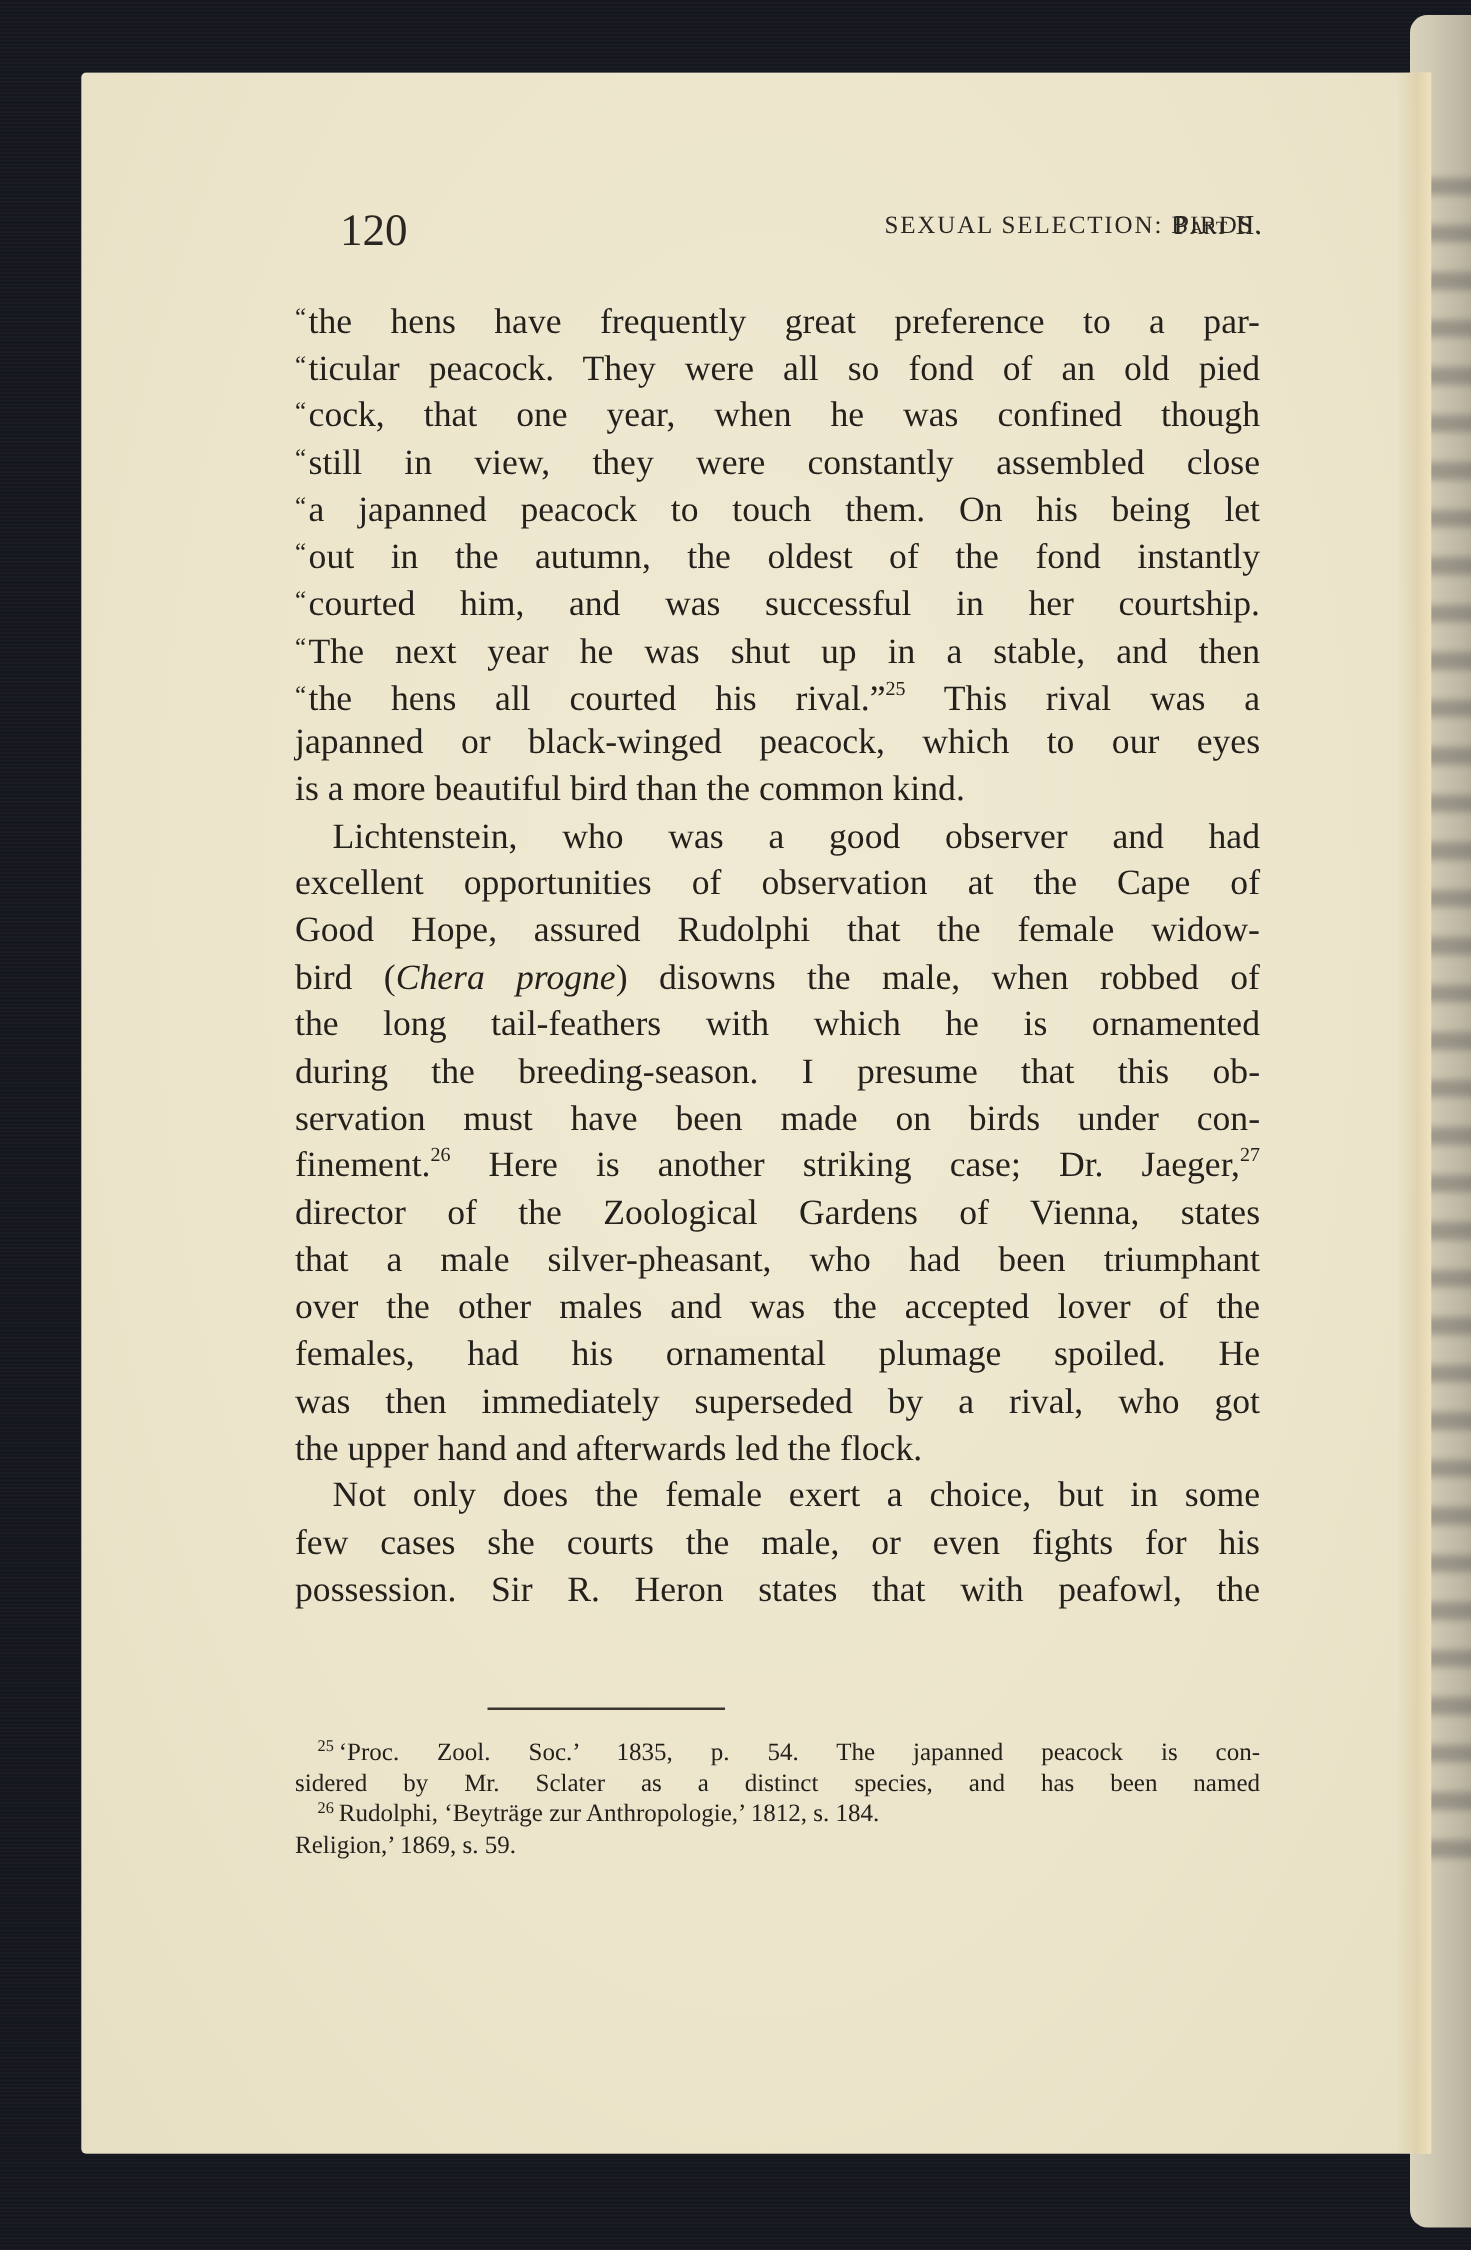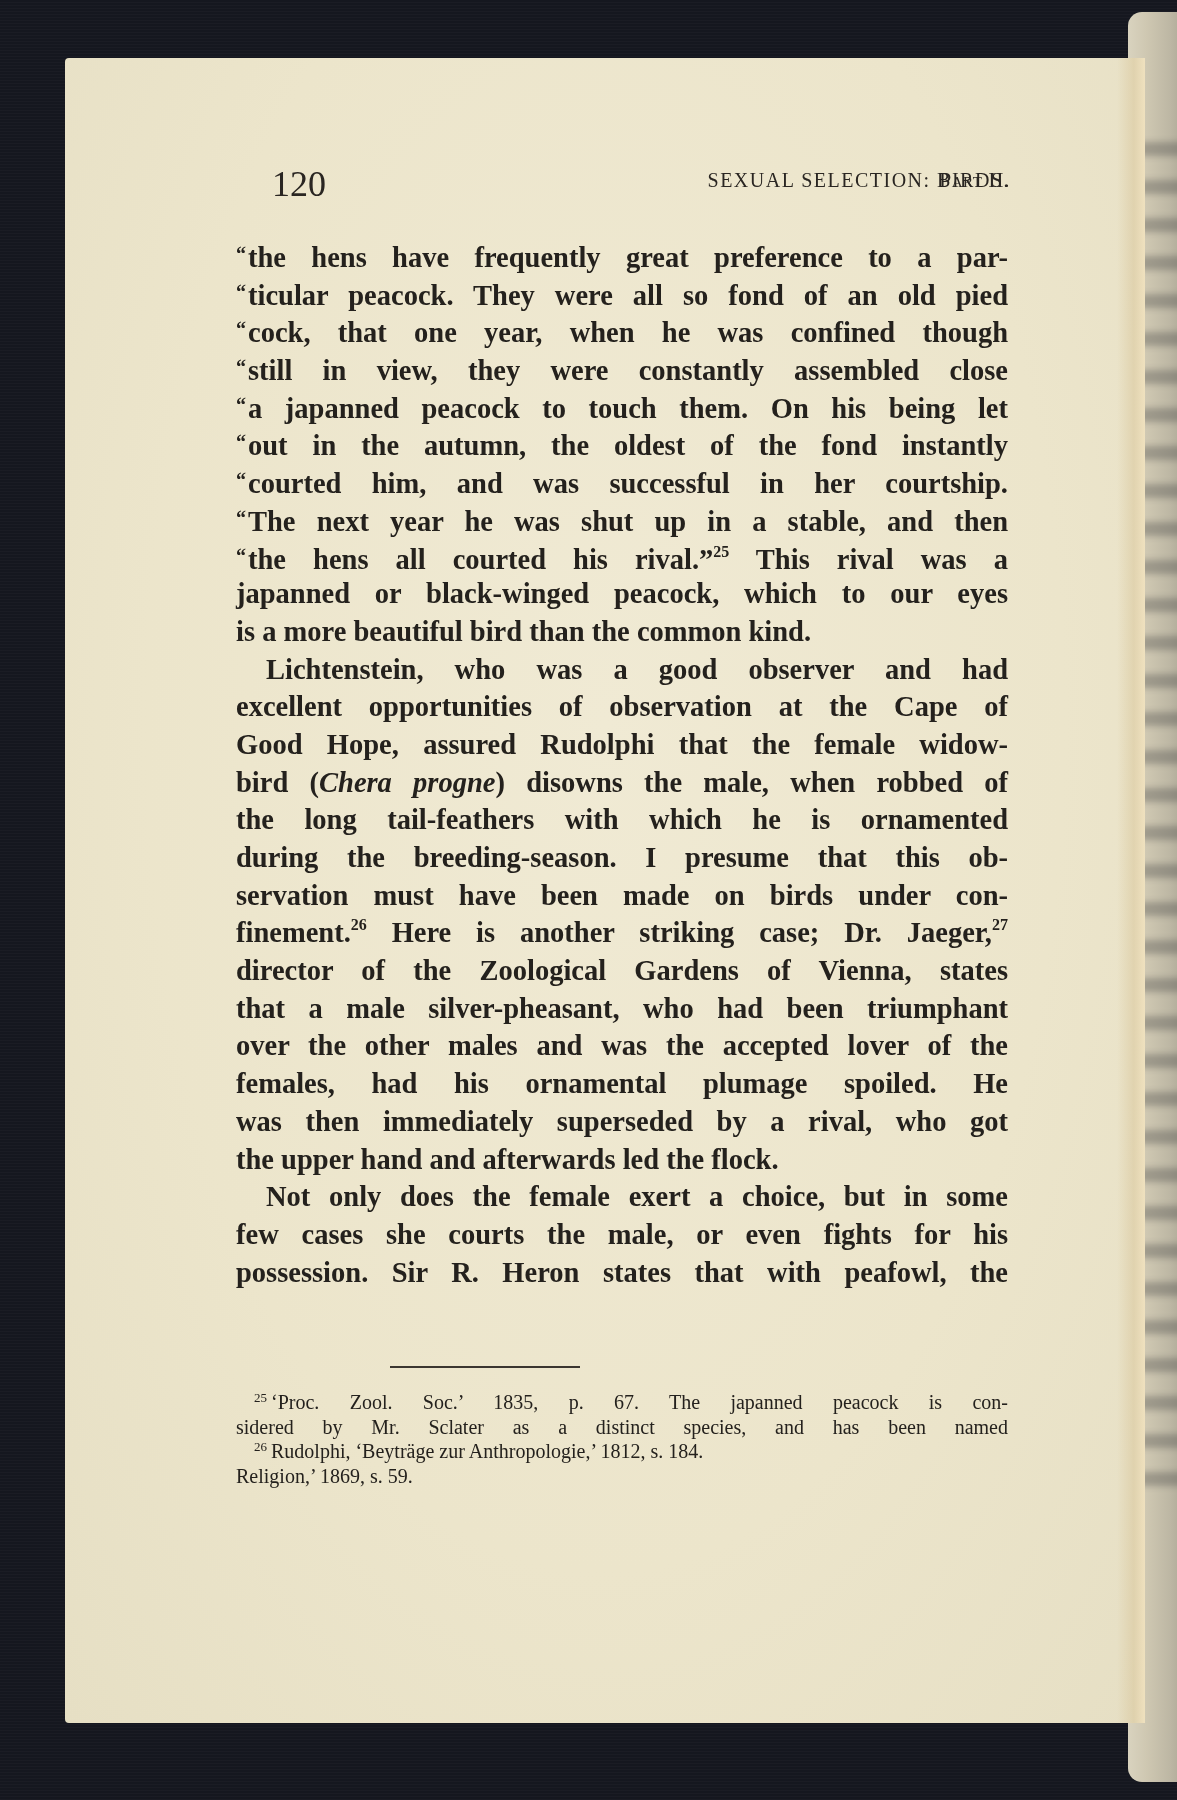--- a/index.html
+++ b/index.html
@@ -84,21 +84,20 @@
     font-variant: small-caps;
     letter-spacing: 0.5px;
   }
   .body-text {
     position: absolute;
     left: 236px;
     top: 236px;
     width: 772px;
     color: #24211d;
     font-size: 28.5px;
-    font-weight: bold;
   }
   .line {
     height: 37.7px;
     line-height: 37.7px;
     white-space: nowrap;
     text-align: justify;
     text-align-last: justify;
   }
   .line.last {
     text-align-last: left;
@@ -202,17 +201,17 @@
   <div class="line last"><span>the upper hand and afterwards led the flock.</span></div>
 
   <div class="line indent"><span>Not only does the female exert a choice, but in some</span></div>
   <div class="line"><span>few cases she courts the male, or even fights for his</span></div>
   <div class="line"><span>possession.  Sir R. Heron states that with peafowl, the</span></div>
 </div>
 
 <div class="footnote-rule"></div>
 
 <div class="footnotes">
-  <div class="fn-line indent"><span class="fn-sup">25</span><span>‘Proc. Zool. Soc.’ 1835, p. 67.  The japanned peacock is con-</span></div>
+  <div class="fn-line indent"><span class="fn-sup">25</span><span>‘Proc. Zool. Soc.’ 1835, p. 54.  The japanned peacock is con-</span></div>
   <div class="fn-line"><span>sidered by Mr. Sclater as a distinct species, and has been named</span></div>
   <div class="fn-line indent last"><span class="fn-sup">26</span><span>Rudolphi, ‘Beyträge zur Anthropologie,’ 1812, s. 184.</span></div>
   <div class="fn-line last"><span>Religion,’ 1869, s. 59.</span></div>
 </div>
 
 </body></html>

